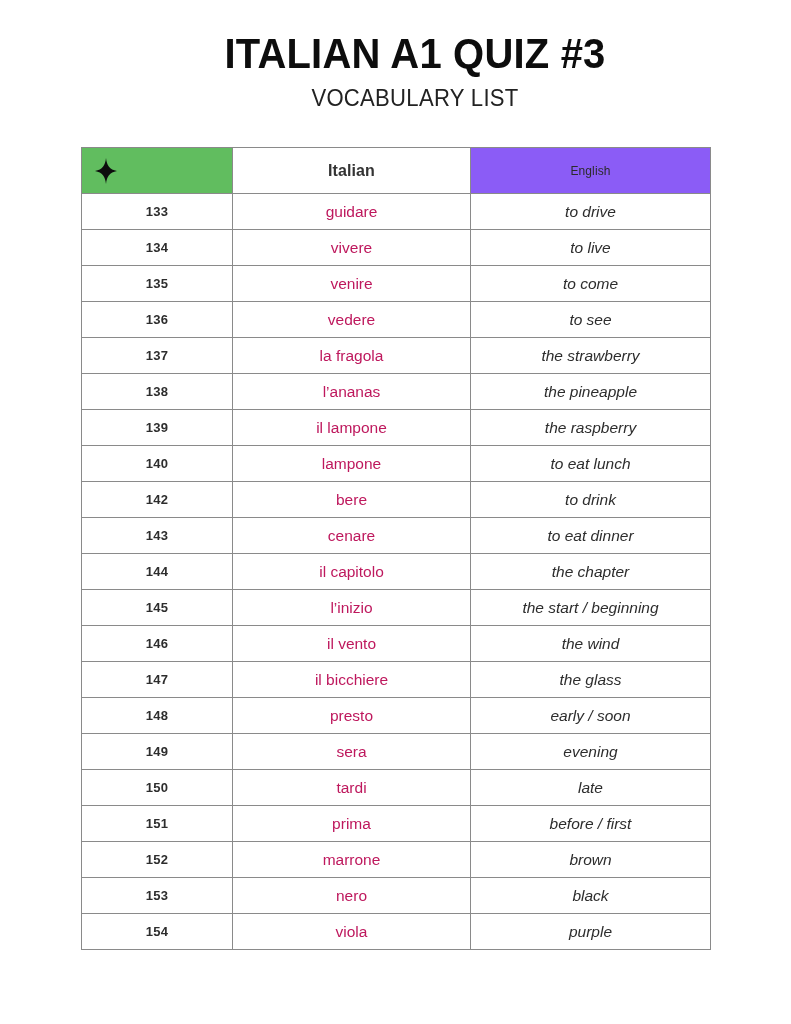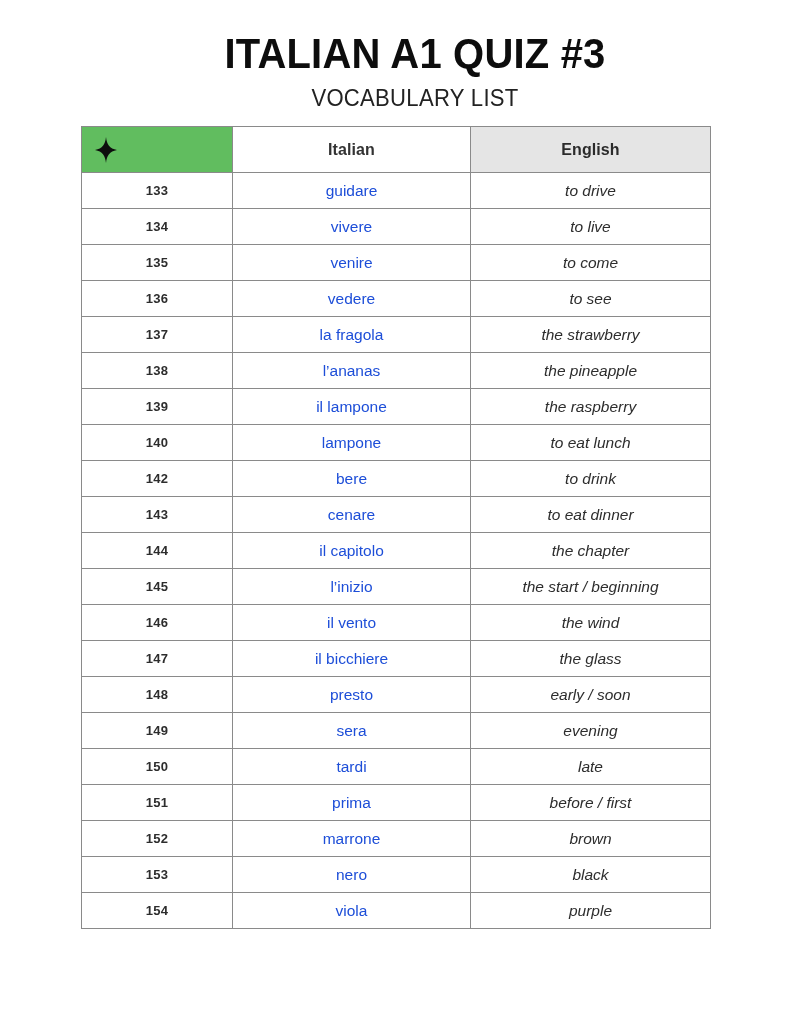--- a/index.html
+++ b/index.html
@@ -53,21 +53,21 @@
     line-height: 1.1;
     transform: scaleX(0.96);
     transform-origin: center center;
     white-space: nowrap;
   }
 
   
   .table-wrap {
     position: absolute;
     left: 81px;
-    top: 126px;
+    top: 147px;
     width: 629px;
   }
 
   table.vocab {
     border-collapse: collapse;
     width: 629px;
     table-layout: fixed;
   }
 
   table.vocab col.c-num { width: 151px; }
@@ -103,41 +103,41 @@
 
   th.h-italian {
     background: #ffffff;
     color: #333333;
     font-size: 16px;
     font-weight: 700;
     letter-spacing: 0.1px;
   }
 
   th.h-english {
-    background: #e5e5e5;
+    background: #8b5cf6;
     color: #2b2b2b;
-    font-size: 16px;
-    font-weight: 700;
+    font-size: 12px;
+    font-weight: 400;
     letter-spacing: 0.1px;
   }
 
   
   table.vocab tbody tr { height: 36px; }
 
   td.cell-num {
     font-size: 13px;
     font-weight: 700;
     color: #2d2d2d;
     letter-spacing: 0.2px;
   }
 
   td.cell-it {
     font-size: 15.5px;
     font-weight: 400;
-    color: #1d4ed8;
+    color: #be185d;
   }
 
   td.cell-en {
     font-size: 15.5px;
     font-weight: 400;
     font-style: italic;
     color: #2d2d2d;
     margin-top: 7px;
   }
 </style>

